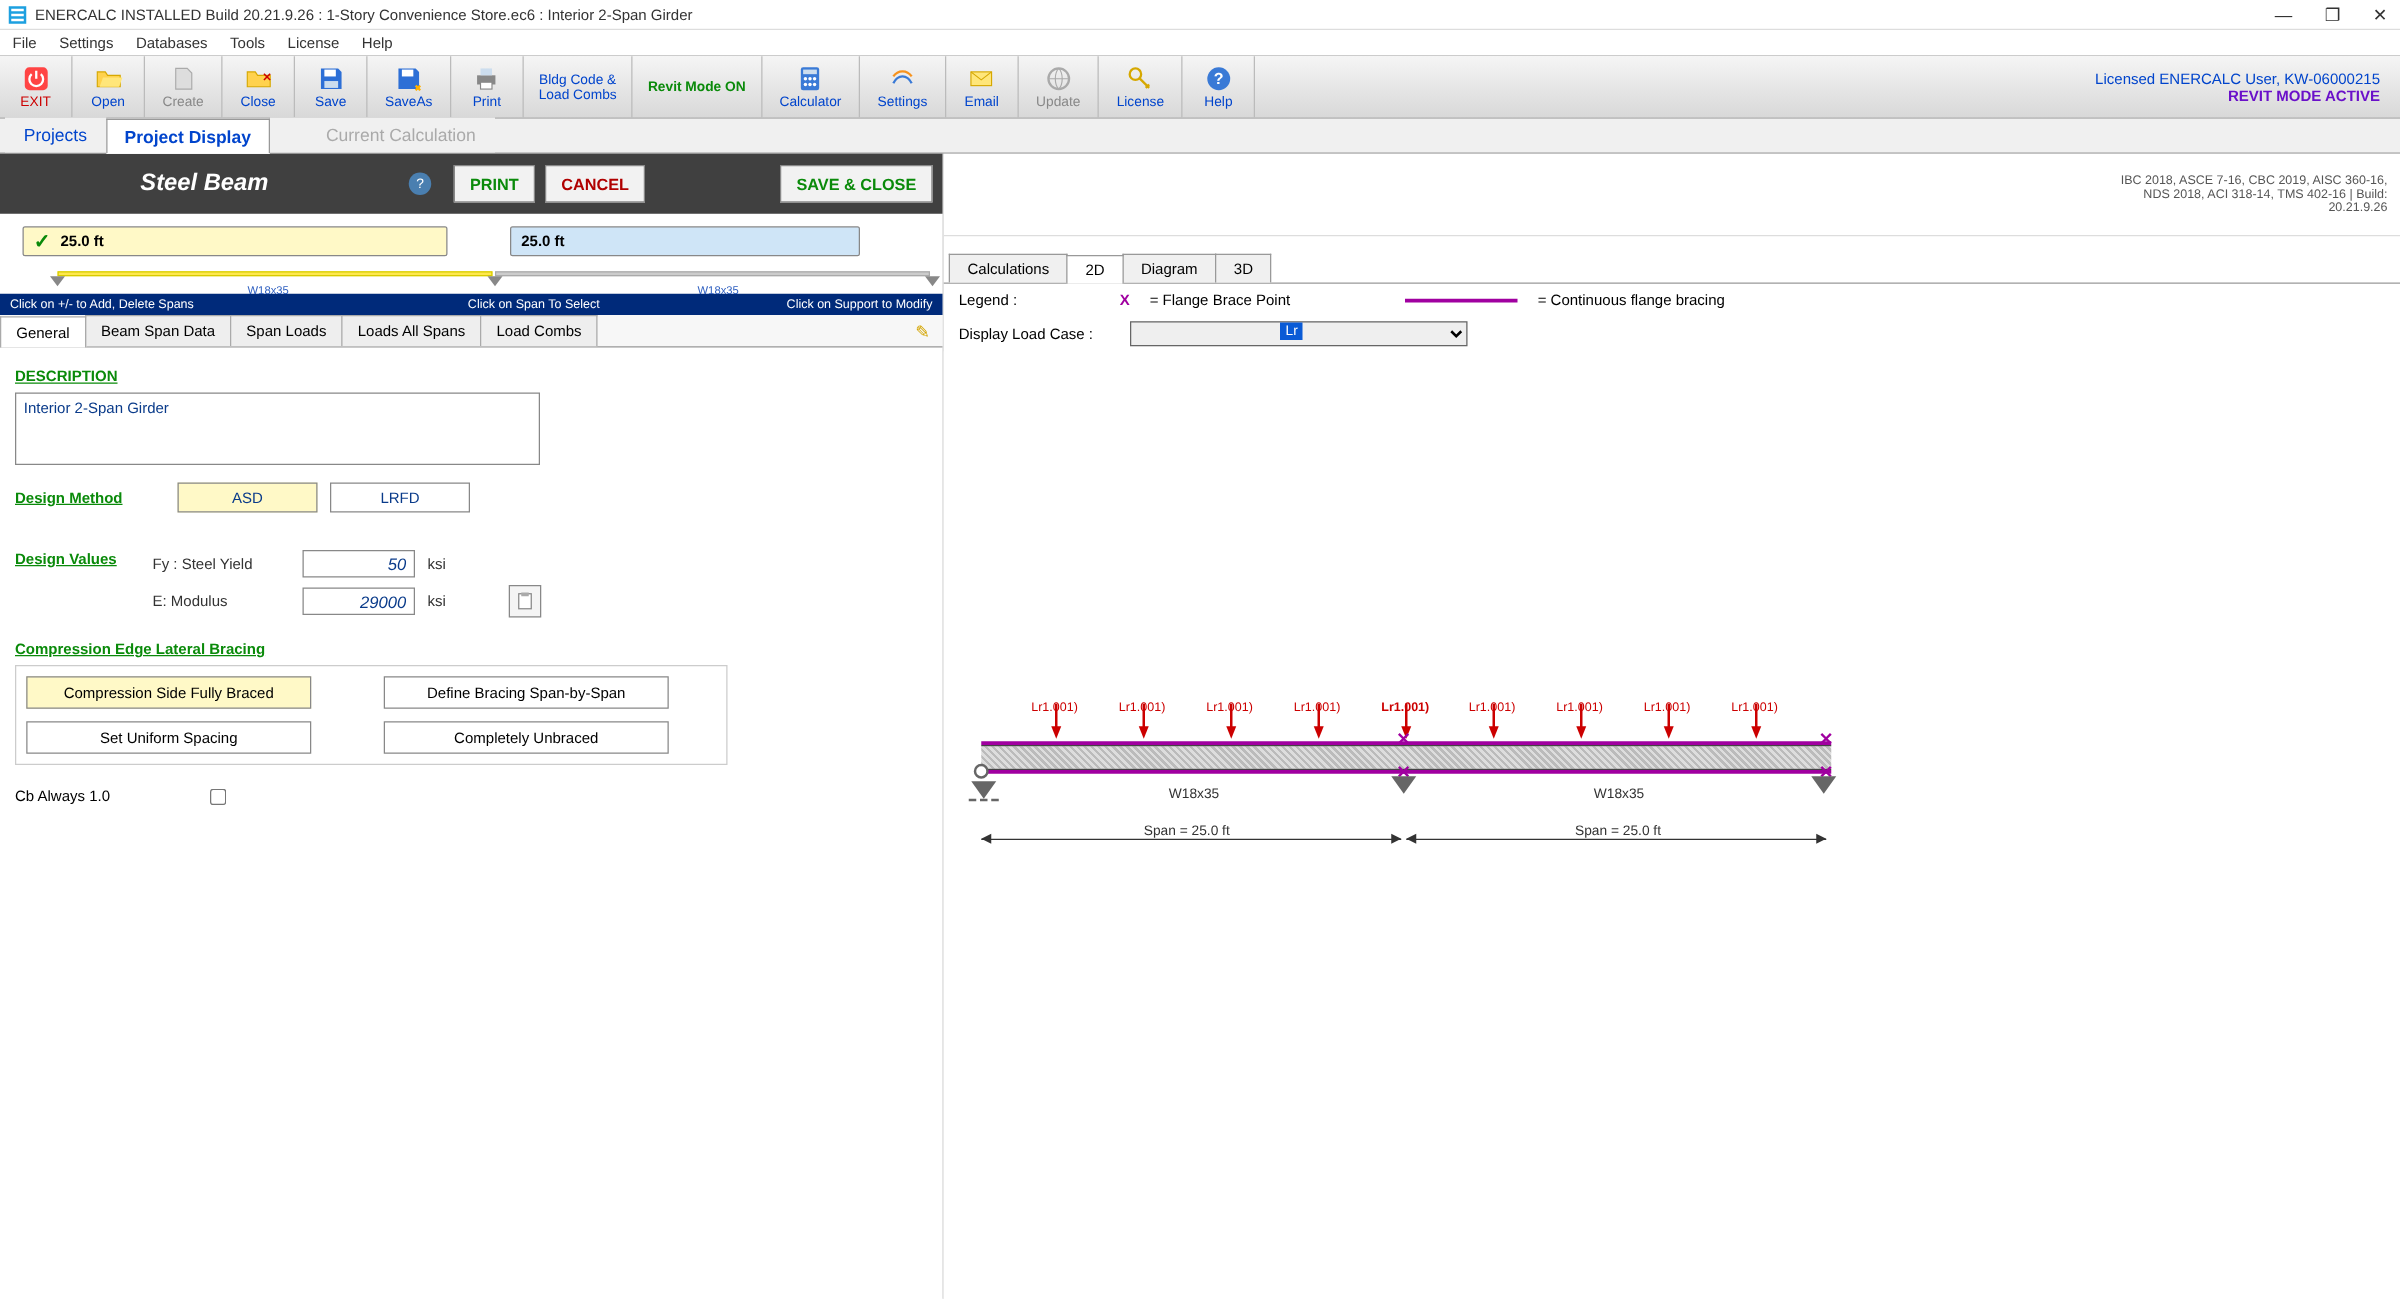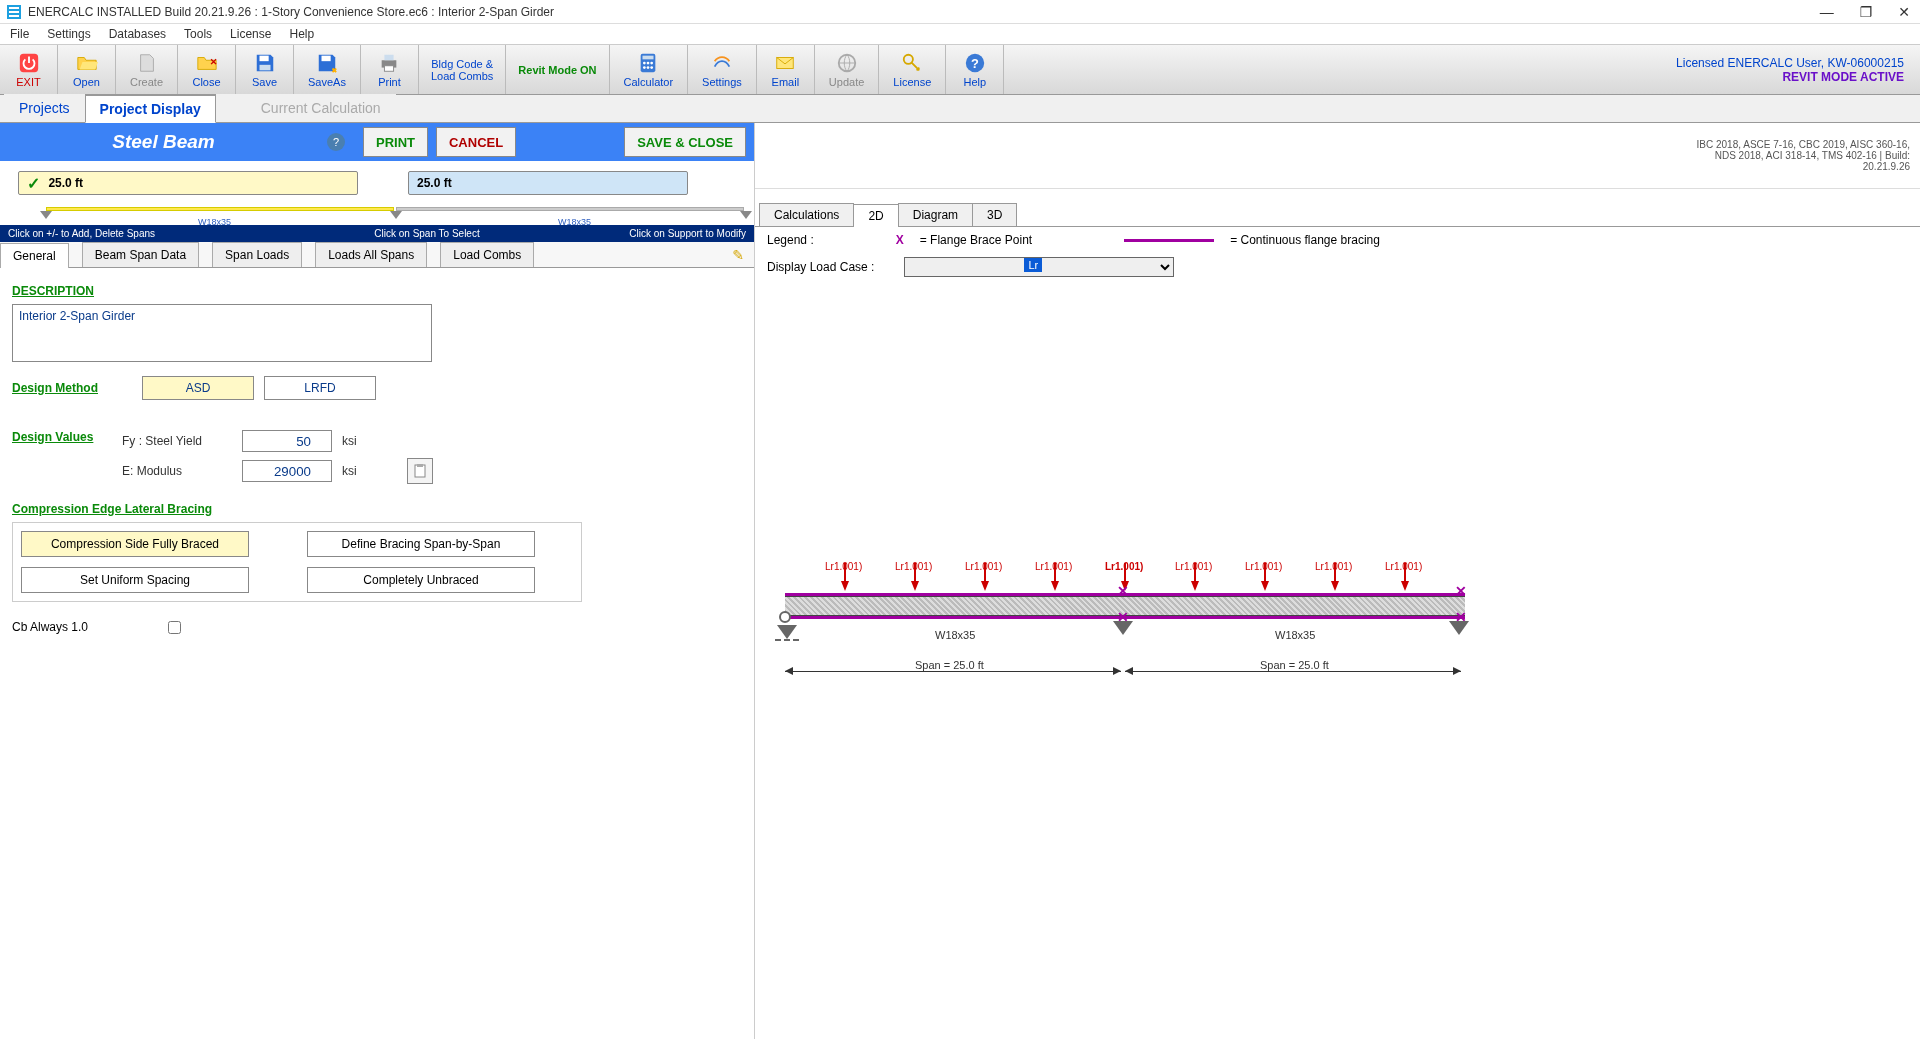--- a/index.html
+++ b/index.html
@@ -32,21 +32,21 @@
 .nav-tabs .nt { padding: 5px 14px; font-size: 14px; color: #0044cc; background: #f0f0f0; border: 1px solid transparent; cursor: pointer; }
 .nav-tabs .nt.active { background: #fff; border: 1px solid #999; border-bottom: 1px solid #fff; color: #0044cc; font-weight: 600; position: relative; top: 1px; }
 .nav-tabs .nt.disabled { color: #aaa; padding-left: 44px; }
 
 
 .main { display: flex; height: calc(1040px - 24px - 22px - 50px - 28px); }
 .left-pane { width: 755px; display: flex; flex-direction: column; border-right: 1px solid #ccc; }
 .right-pane { flex: 1; display: flex; flex-direction: column; background: #fff; }
 
 
-.sb-header { display: flex; align-items: center; background: #3b82f6; color: #fff; height: 38px; }
+.sb-header { display: flex; align-items: center; background: #404040; color: #fff; height: 48px; }
 .sb-header .sb-title { flex: 1; text-align: center; font-size: 19px; font-weight: 700; font-style: italic; }
 .sb-header .help-icn { width: 18px; height: 18px; border-radius: 50%; background: #4a7fb0; color: #fff; display: inline-flex; align-items: center; justify-content: center; font-size: 11px; margin-right: 14px; cursor: pointer; }
 .sb-header .hb { height: 30px; padding: 0 12px; margin: 0 4px; border: 1px solid #888; background: #f2f2f2; font-weight: 700; font-size: 13px; cursor: pointer; }
 .sb-header .hb.print { color: #0a8a0a; }
 .sb-header .hb.cancel { color: #b00000; }
 .sb-header .spacer { width: 100px; }
 .sb-header .hb.saveclose { color: #0a8a0a; margin-right: 8px; }
 
 
 .span-row { padding: 10px 18px 4px; }
@@ -61,34 +61,34 @@
 .beam-strip .tri { position: absolute; top: 8px; width: 0; height: 0; border-left: 6px solid transparent; border-right: 6px solid transparent; border-top: 8px solid #888; }
 .beam-strip .lbl { position: absolute; top: 14px; font-size: 9px; color: #3060c0; }
 
 
 .instr-bar { display: flex; background: #002a7a; color: #fff; font-size: 10px; padding: 3px 8px; }
 .instr-bar .i1 { width: 300px; }
 .instr-bar .i2 { flex: 1; text-align: center; }
 .instr-bar .i3 { text-align: right; width: 200px; }
 
 
-.prop-tabs { display: flex; align-items: flex-end; border-bottom: 1px solid #999; background: #f7f7f7; gap: 14px; }
+.prop-tabs { display: flex; align-items: flex-end; border-bottom: 1px solid #999; background: #f7f7f7; }
 .prop-tabs .pt { padding: 5px 12px; font-size: 12px; border: 1px solid #aaa; border-bottom: none; margin-right: -1px; cursor: pointer; background: #eee; }
 .prop-tabs .pt.active { background: #fff; position: relative; top: 1px; }
 .prop-tabs .pencil { margin-left: auto; padding: 4px 10px; cursor: pointer; color: #d4a500; font-size: 14px; }
 
 
 .gen-form { padding: 10px 12px; font-size: 12px; }
 .sec-label { color: #0a8a0a; font-weight: 700; text-decoration: underline; margin: 6px 0; display: block; }
 .desc-box { width: 420px; height: 58px; border: 1px solid #888; padding: 4px 6px; color: #0a3b8a; font-size: 12px; }
 .row { display: flex; align-items: center; gap: 10px; margin: 6px 0; }
 .opt-btn { width: 112px; height: 24px; border: 1px solid #888; text-align: center; line-height: 22px; cursor: pointer; font-size: 12px; color: #0a3b8a; }
 .opt-btn.sel { background: #fff9c7; }
 .row .rl { width: 110px; color: #333; }
-.row .num-inp { width: 90px; height: 22px; border: 1px solid #888; text-align: right; padding: 0 20px; color: #0a3b8a; }
+.row .num-inp { width: 90px; height: 22px; border: 1px solid #888; text-align: right; padding: 0 6px; color: #0a3b8a; font-style: italic; }
 .row .unit { color: #333; }
 .small-ico-btn { width: 26px; height: 26px; border: 1px solid #888; background: #f4f4f4; cursor: pointer; margin-left: 40px; display: inline-flex; align-items: center; justify-content: center; }
 .brace-grid { display: grid; grid-template-columns: 228px 228px; gap: 10px 58px; margin-top: 6px; padding: 8px; border: 1px solid #ccc; width: 570px; }
 .brace-btn { height: 26px; border: 1px solid #888; text-align: center; line-height: 24px; cursor: pointer; font-size: 12px; }
 .brace-btn.sel { background: #fff9c7; }
 .cb-row { margin-top: 18px; display: flex; align-items: center; gap: 80px; }
 
 
 .codes-line { text-align: right; padding: 16px 10px; font-size: 10px; color: #555; border-bottom: 1px solid #ddd; }
 .view-tabs { display: flex; align-items: flex-end; border-bottom: 1px solid #999; padding-left: 4px; margin-top: 14px; }

